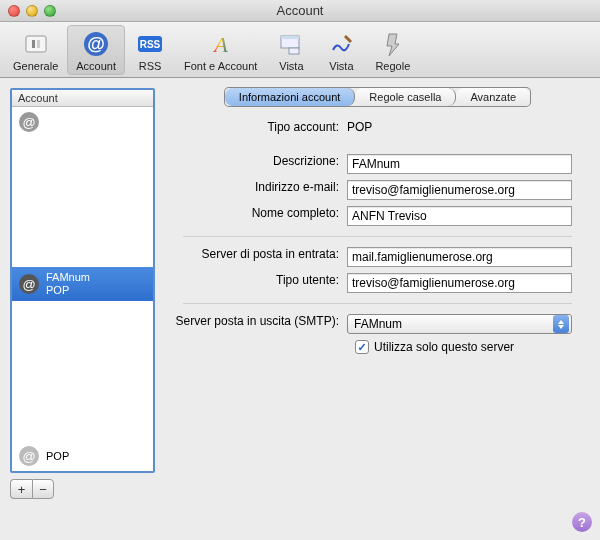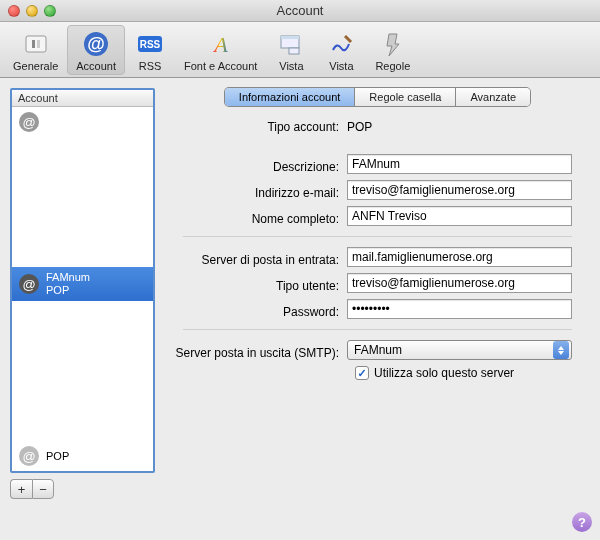--- a/index.html
+++ b/index.html
@@ -92,29 +92,30 @@
     display: flex;
     border-radius: 4px;
     overflow: hidden;
     box-shadow: 0 0 0 1px #888;
   }
   .tab {
     padding: 3px 14px;
     background: linear-gradient(#fdfdfd,#e7e7e7);
     font-size: 11px; color: #222;
     border-right: 1px solid #888;
+    border-radius: 8px;
   }
   .tab:last-child { border-right: none; }
   .tab.selected {
     background: linear-gradient(#b8d4f5,#8fb8ed);
     color: #000;
   }
   .form { padding: 0 18px 0 0; }
   .form-row {
-    display: flex; align-items: flex-end;
+    display: flex; align-items: flex-start;
     margin-bottom: 6px;
   }
   .form-row label {
     width: 182px;
     text-align: right;
     padding-right: 8px;
     font-size: 12px;
     color: #000;
   }
   .form-row .val {
@@ -326,24 +327,20 @@
       </div>
       <div class="divider"></div>
       <div class="form-row">
         <label>Server di posta in entrata:</label>
         <input type="text" value="mail.famiglienumerose.org" style="">
       </div>
       <div class="form-row">
         <label>Tipo utente:</label>
         <input type="text" value="treviso@famiglienumerose.org" style="">
       </div>
-      <div class="form-row">
-        <label>Password:</label>
-        <input type="text" value="•••••••••" style="">
-      </div>
       <div class="divider"></div>
       <div class="form-row">
         <label>Server posta in uscita (SMTP):</label>
         <div class="select">
           <span>FAMnum</span>
           <span class="arrows"></span>
         </div>
       </div>
       <div class="checkbox-row">
         <div class="checkbox checked"></div>

